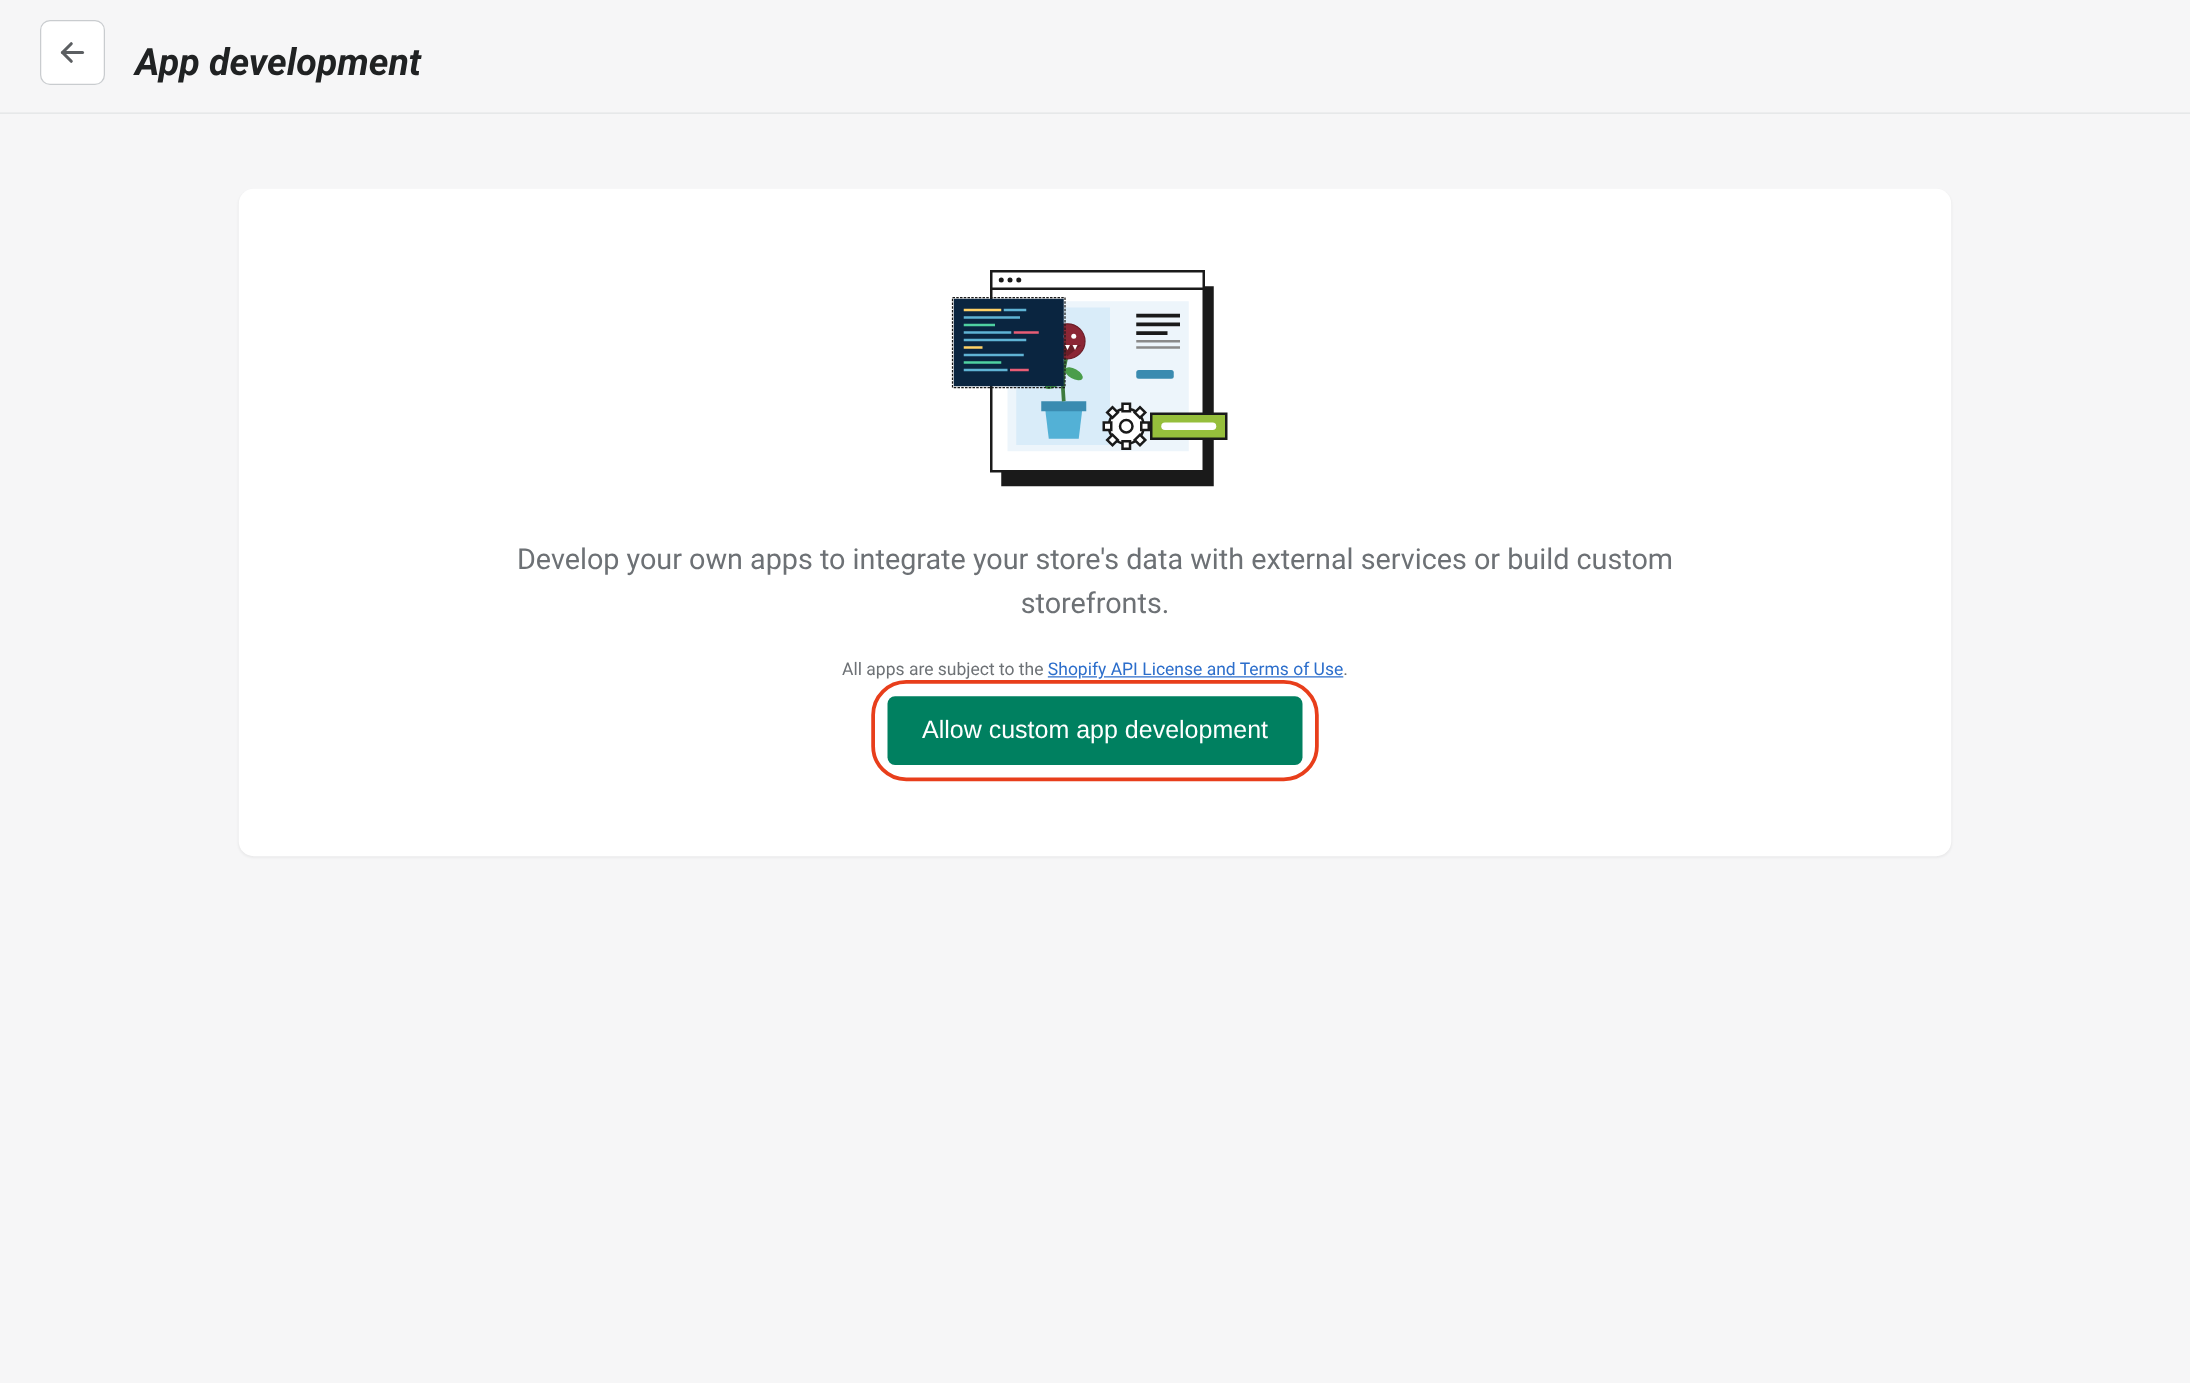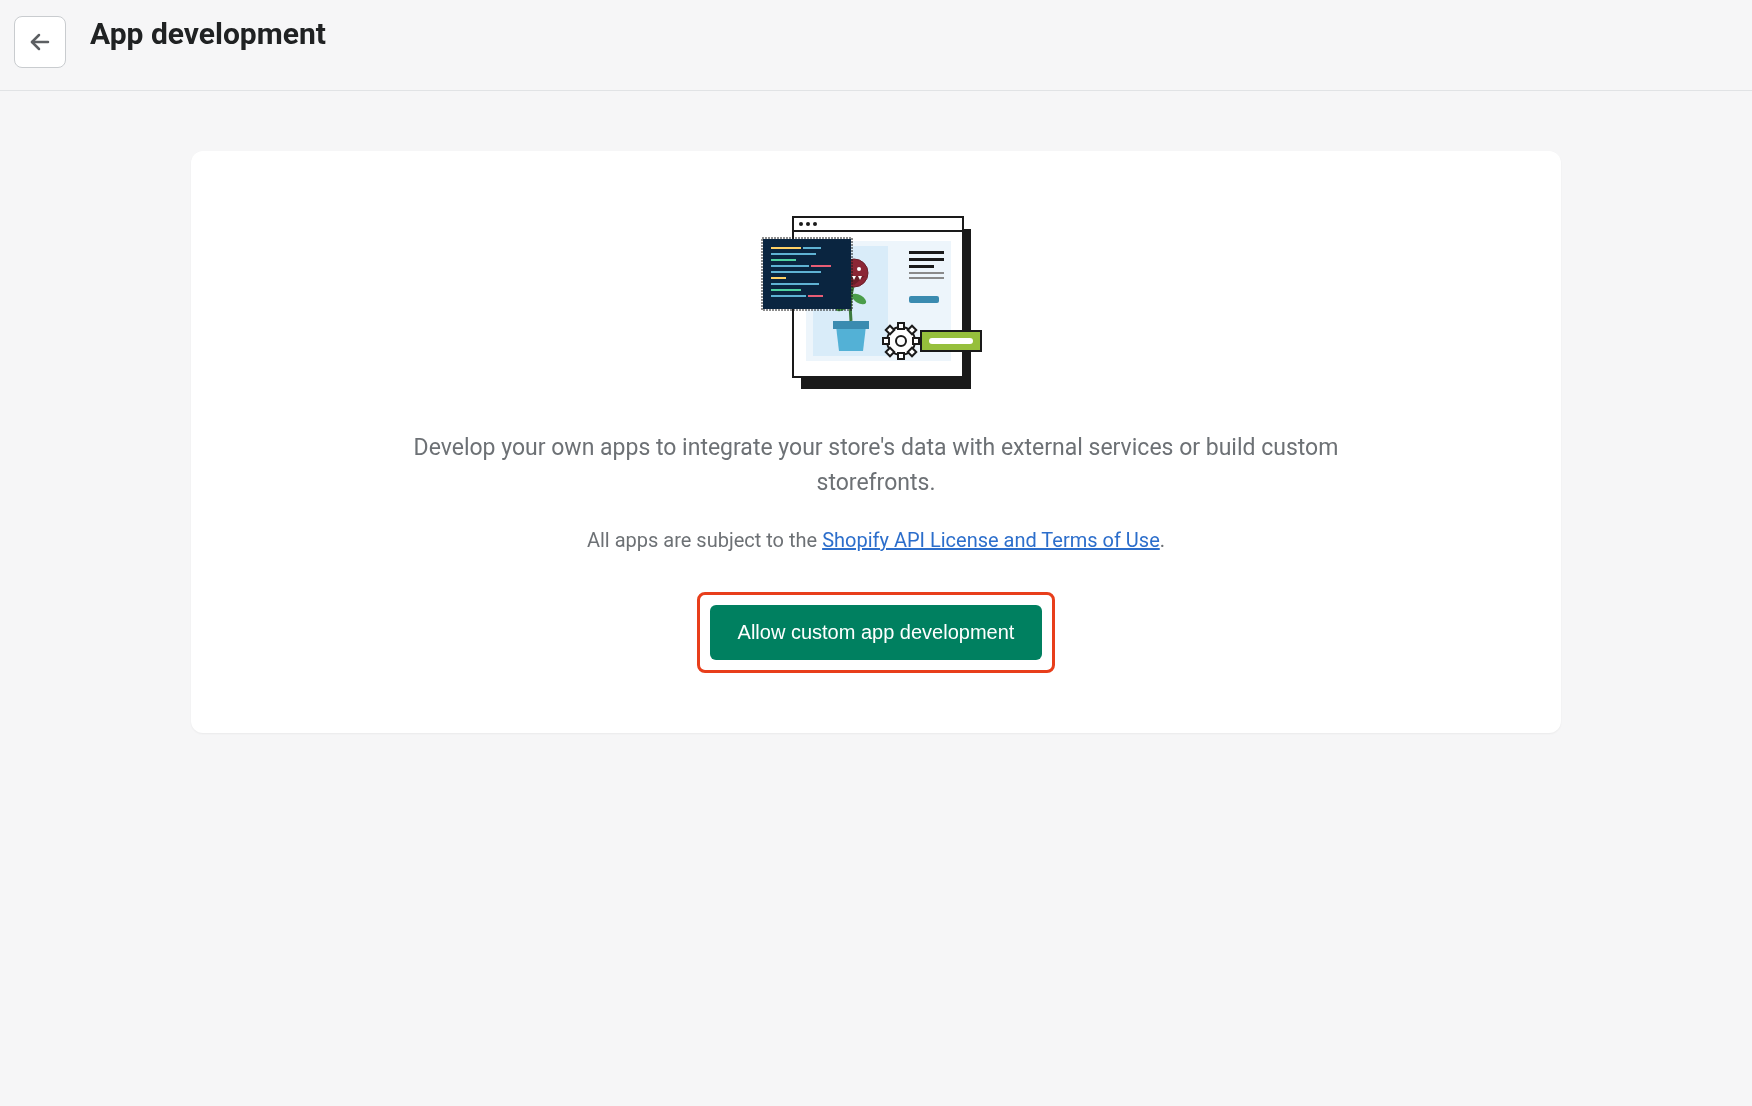--- a/index.html
+++ b/index.html
@@ -7,23 +7,24 @@
       padding: 0;
       box-sizing: border-box;
     }
     body {
       font-family: -apple-system, BlinkMacSystemFont, "Segoe UI", Roboto, Helvetica, Arial, sans-serif;
       background-color: #f6f6f7;
       color: #202223;
     }
     .header {
       display: flex;
-      align-items: flex-start;
-      padding: 16px 14px;
+      align-items: flex-end;
+      padding: 16px 32px;
       gap: 24px;
+      font-style: italic;
     }
     .back-button {
       width: 52px;
       height: 52px;
       border: 1px solid #c9cccf;
       border-radius: 8px;
       background: #ffffff;
       display: flex;
       align-items: center;
       justify-content: center;
@@ -67,33 +68,32 @@
       margin-bottom: 30px;
     }
     .card-description {
       font-size: 23px;
       color: #6d7175;
       line-height: 1.5;
       max-width: 1040px;
       margin: 0 auto 28px auto;
     }
     .terms-text {
-      font-size: 20px;
+      font-size: 14px;
       color: #6d7175;
-      margin-bottom: 40px;
     }
     .terms-link {
       color: #2c6ecb;
       text-decoration: underline;
       cursor: pointer;
     }
     .cta-wrapper {
       display: inline-block;
       border: 3px solid #e83e1b;
-      border-radius: 8px;
+      border-radius: 28px;
       padding: 10px;
     }
     .cta-button {
       background-color: #008060;
       color: #ffffff;
       font-size: 20px;
       font-weight: 400;
       border: none;
       border-radius: 6px;
       padding: 16px 28px;

